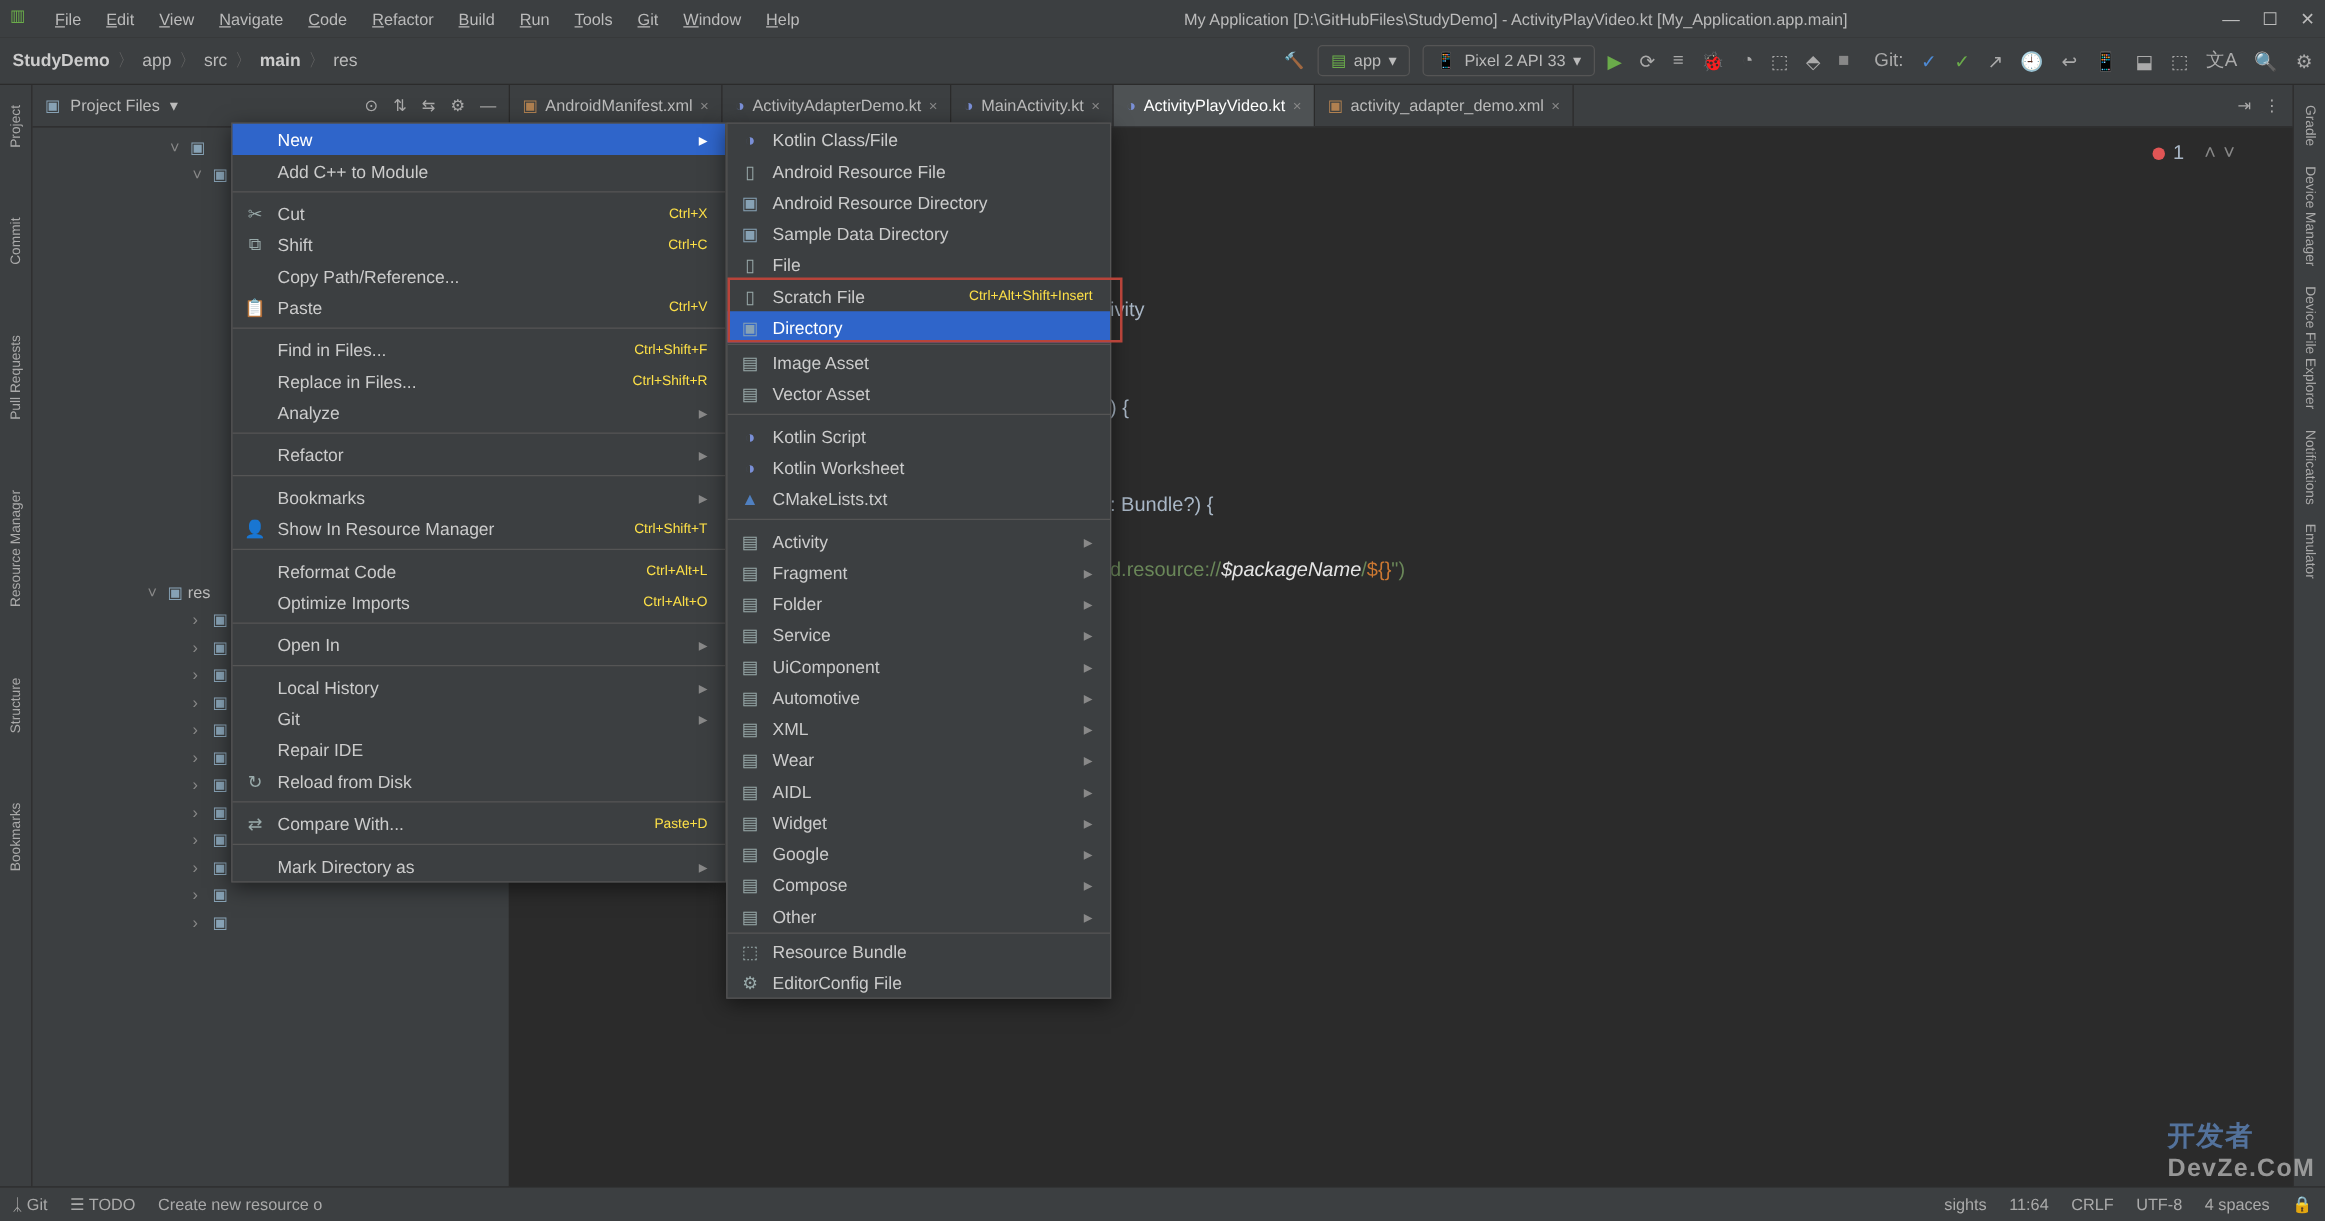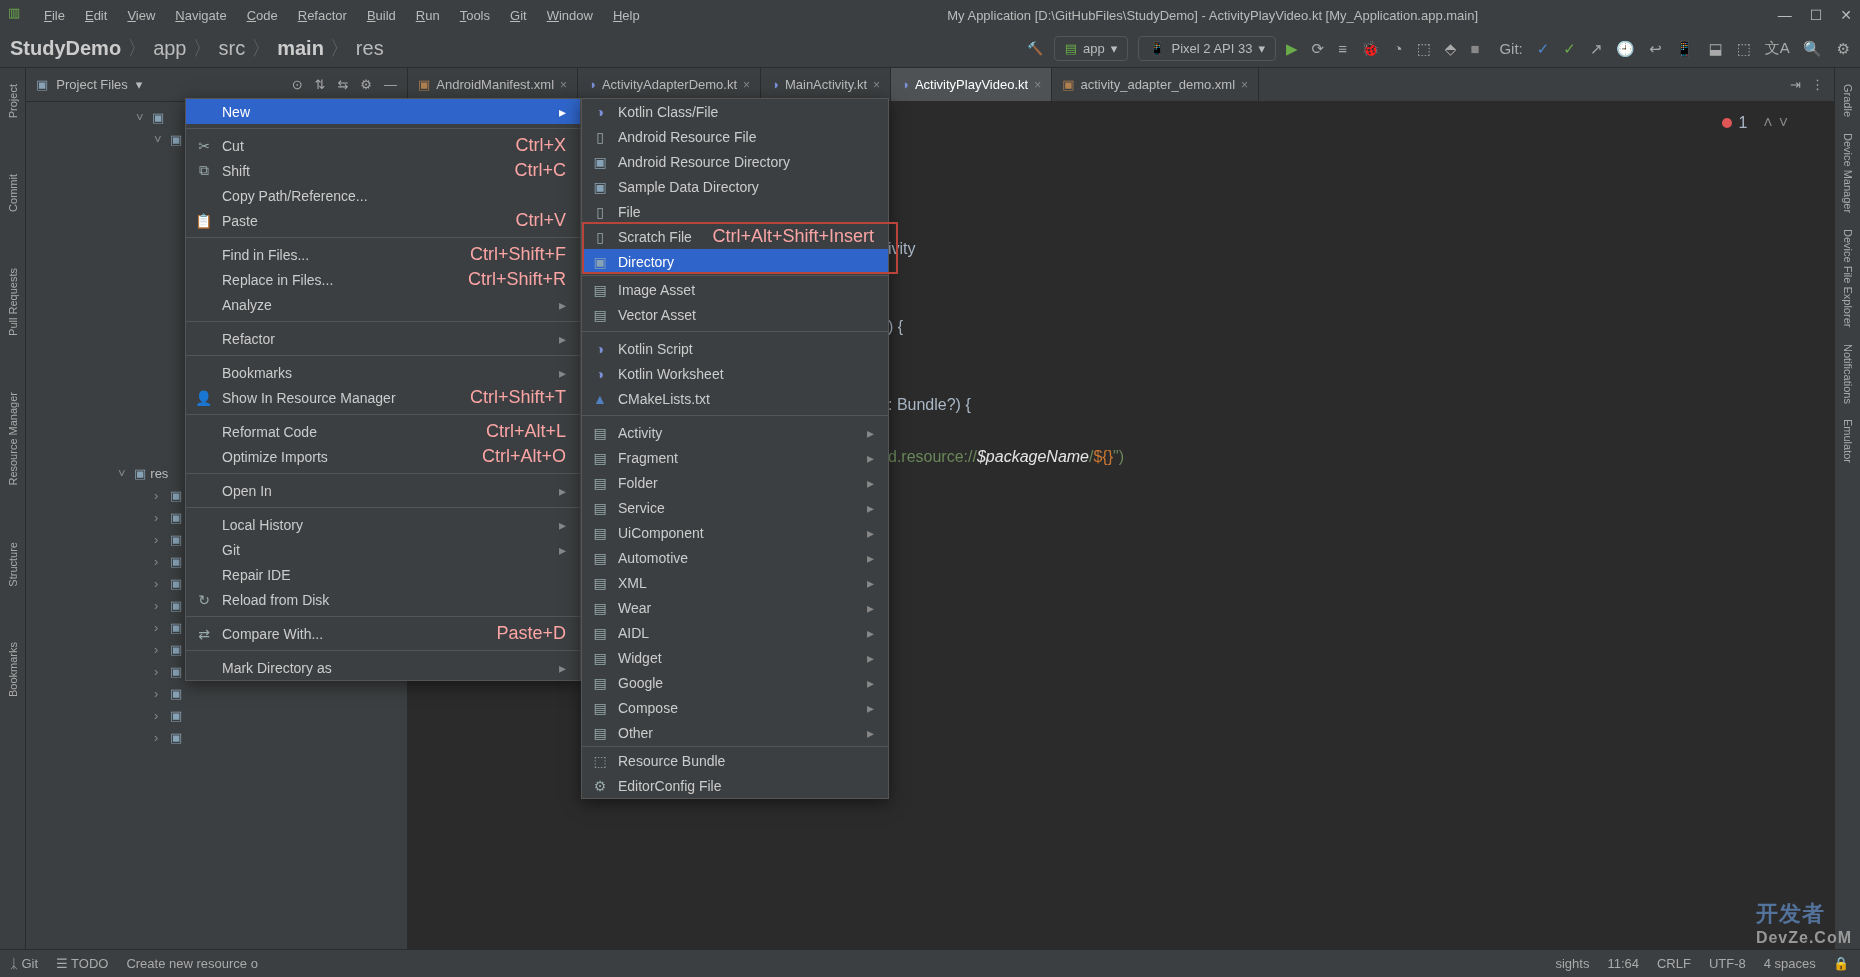--- a/index.html
+++ b/index.html
@@ -5,21 +5,21 @@
 * { margin: 0; padding: 0; box-sizing: border-box; font-family: "Segoe UI", Arial, sans-serif; }
 body { background: #2b2b2b; color: #bbb; font-size: 13px; width: 1860px; height: 977px; overflow: hidden; position: relative; }
 .titlebar { height: 30px; background: #3c3f41; display: flex; align-items: center; padding: 0 8px; color: #bbb; }
 .titlebar .logo { width: 20px; height: 20px; margin-right: 8px; }
 .titlebar .menus { display: flex; gap: 4px; }
 .titlebar .menus span { padding: 4px 8px; cursor: default; }
 .titlebar .menus span u { text-decoration: underline; }
 .titlebar .center { flex: 1; text-align: center; font-size: 13px; }
 .titlebar .winbtns { display: flex; gap: 18px; font-size: 14px; }
 .toolbar { height: 38px; background: #3c3f41; border-bottom: 1px solid #2b2b2b; display: flex; align-items: center; padding: 0 10px; gap: 10px; }
-.toolbar .breadcrumb { display: flex; align-items: center; gap: 6px; font-size: 20px; }
+.toolbar .breadcrumb { display: flex; gap: 6px; font-size: 14px; }
 .toolbar .breadcrumb b { font-weight: 600; color: #ccc; }
 .toolbar .spacer { flex: 1; }
 .toolbar .pill { display: flex; align-items: center; gap: 6px; border: 1px solid #555; padding: 4px 10px; border-radius: 4px; font-size: 13px; }
 .toolbar .icons { display: flex; align-items: center; gap: 14px; font-size: 15px; color: #aaa; }
 .toolbar .icons .green { color: #6aab4a; }
 .main { display: flex; height: calc(100% - 30px - 38px - 28px); }
 .leftgutter { width: 26px; background: #3c3f41; border-right: 1px solid #2b2b2b; display: flex; flex-direction: column; align-items: center; padding-top: 8px; gap: 40px; font-size: 11px; }
 .leftgutter .rot { writing-mode: vertical-rl; transform: rotate(180deg); padding: 8px 0; color: #aaa; cursor: default; }
 .rightgutter { width: 26px; background: #3c3f41; border-left: 1px solid #2b2b2b; display: flex; flex-direction: column; align-items: center; padding-top: 8px; font-size: 11px; }
 .rightgutter .rot { writing-mode: vertical-rl; padding: 8px 0; color: #aaa; cursor: default; }
@@ -41,30 +41,30 @@
 .code .kw { color: #cc7832; }
 .code .str { color: #6a8759; }
 .code .tmpl { color: #e5e5e5; font-style: italic; }
 .code .err { position: absolute; top: 8px; right: 46px; display:flex; align-items:center; gap:6px; }
 .code .err .dot { width:10px; height:10px; border-radius:50%; background:#e05555; }
 .statusbar { height: 28px; background: #3c3f41; border-top: 1px solid #2b2b2b; display: flex; align-items: center; padding: 0 10px; gap: 18px; font-size: 13px; color: #aaa; }
 .statusbar .spacer { flex: 1; }
 .context-menu { position: absolute; background: #3c3f41; border: 1px solid #555; box-shadow: 0 4px 16px rgba(0,0,0,0.5); font-size: 14px; color: #ccc; }
 .context-menu .mi { display: flex; align-items: center; height: 25px; padding: 0 14px 0 10px; gap: 10px; cursor: default; }
 .context-menu .mi .lbl { flex: 1; }
-.context-menu .mi .sc { color: #fca5a5; font-size: 18px; }
+.context-menu .mi .sc { color: #fde047; font-size: 11px; }
 .context-menu .mi .arrow { color: #888; }
 .context-menu .mi.sel { background: #2f65ca; color: #fff; }
 .context-menu .mi.sel .sc, .context-menu .mi.sel .arrow { color: #fff; }
 .context-menu .sep { height: 1px; background: #555; margin: 4px 0; }
 .context-menu .mi .ico { width: 16px; display:inline-flex; justify-content:center; color:#9aa; }
 .highlight-box { position: absolute; border: 2px solid #b8443a; pointer-events: none; }
 .android-ico { color: #6aab4a; }
 .watermark { position: absolute; right: 8px; bottom: 30px; font-size: 22px; font-weight: bold; color: #5a7fb0; letter-spacing: 1px; opacity: 0.85; }
-.watermark .sub { font-size: 16px; color: #aaa; }
+.watermark .sub { font-size: 20px; color: #aaa; }
 </style>
 </head>
 <body>
 
 <div class="titlebar">
   <span class="logo android-ico">▥</span>
   <div class="menus" id="menubar">
       <span><u>F</u>ile</span>
       <span><u>E</u>dit</span>
       <span><u>V</u>iew</span>
@@ -306,20 +306,24 @@
   <span>4 spaces</span>
   <span>🔒</span>
 </div>
 
 <div class="context-menu" id="cm1" style="left:185px; top:98px; width:396px;">
     <div class="mi sel">
       <span class="ico"></span>
       <span class="lbl">New</span>
       <span class="arrow">▸</span>
     </div>
+    <div class="mi">
+      <span class="ico"></span>
+      <span class="lbl">Add C++ to Module</span>
+    </div>
     <div class="sep"></div>
     <div class="mi">
       <span class="ico">✂</span>
       <span class="lbl">Cut</span>
       <span class="sc">Ctrl+X</span>
     </div>
     <div class="mi">
       <span class="ico">⧉</span>
       <span class="lbl">Shift</span>
       <span class="sc">Ctrl+C</span>

